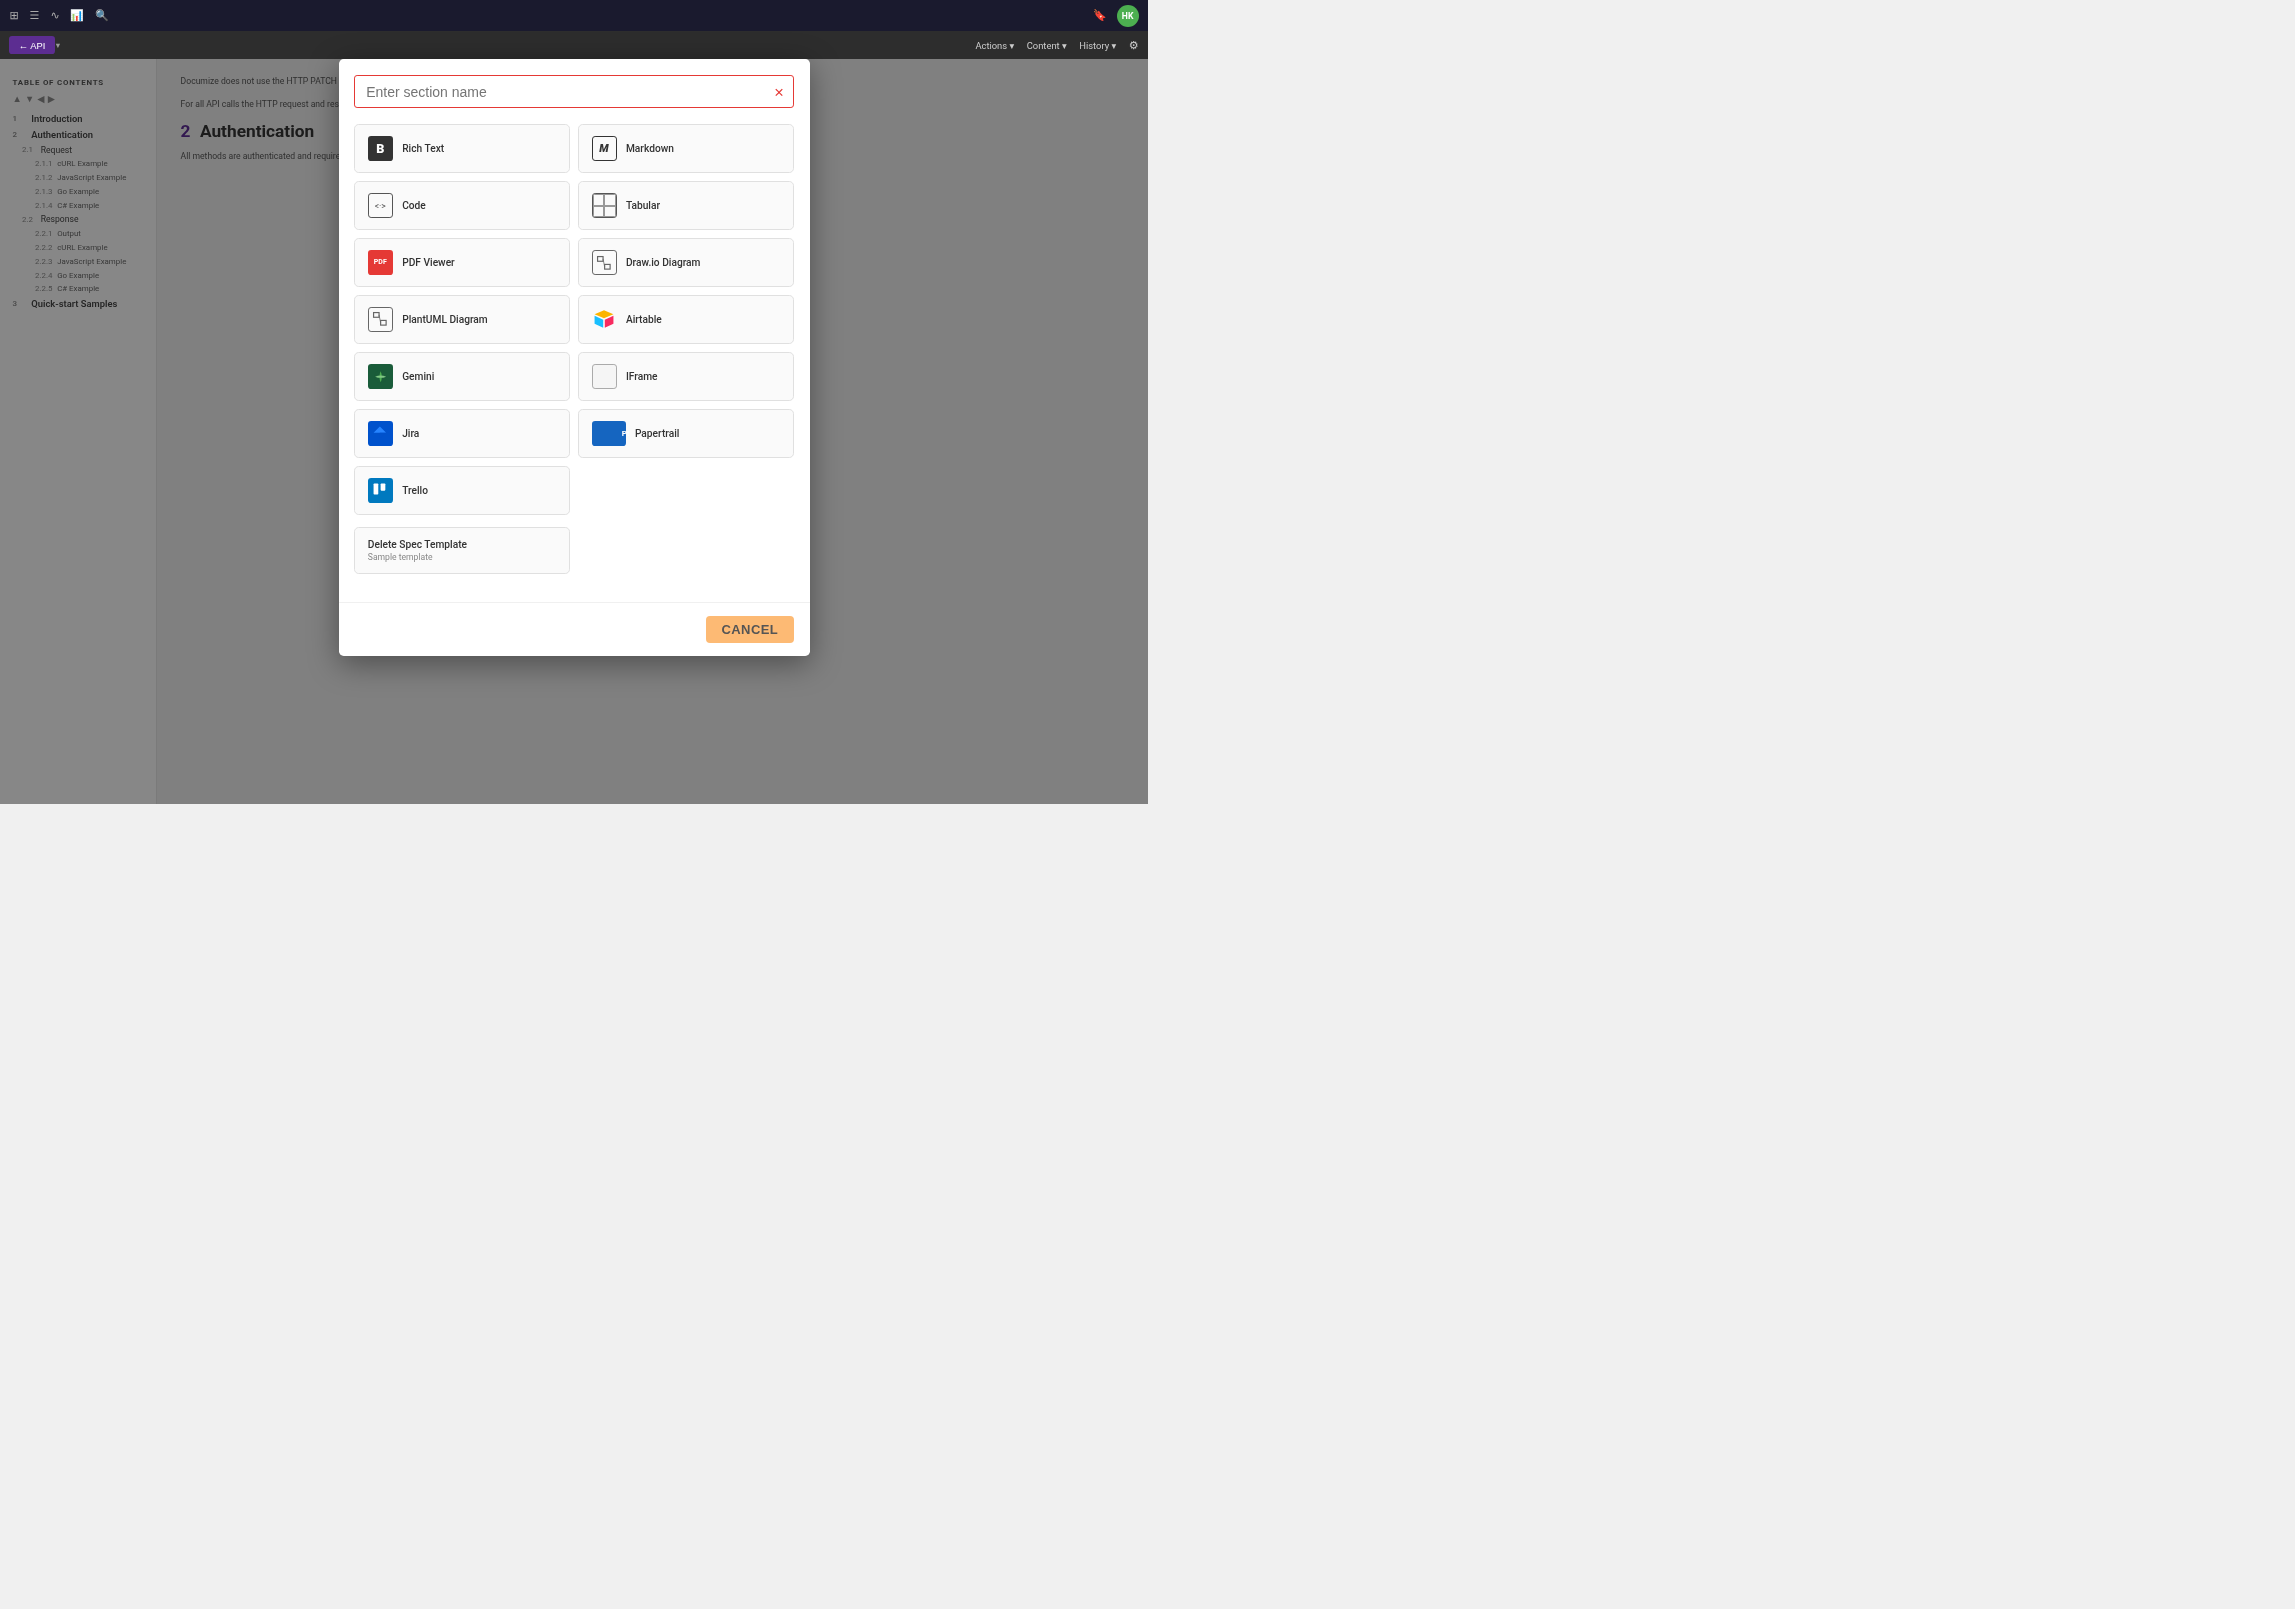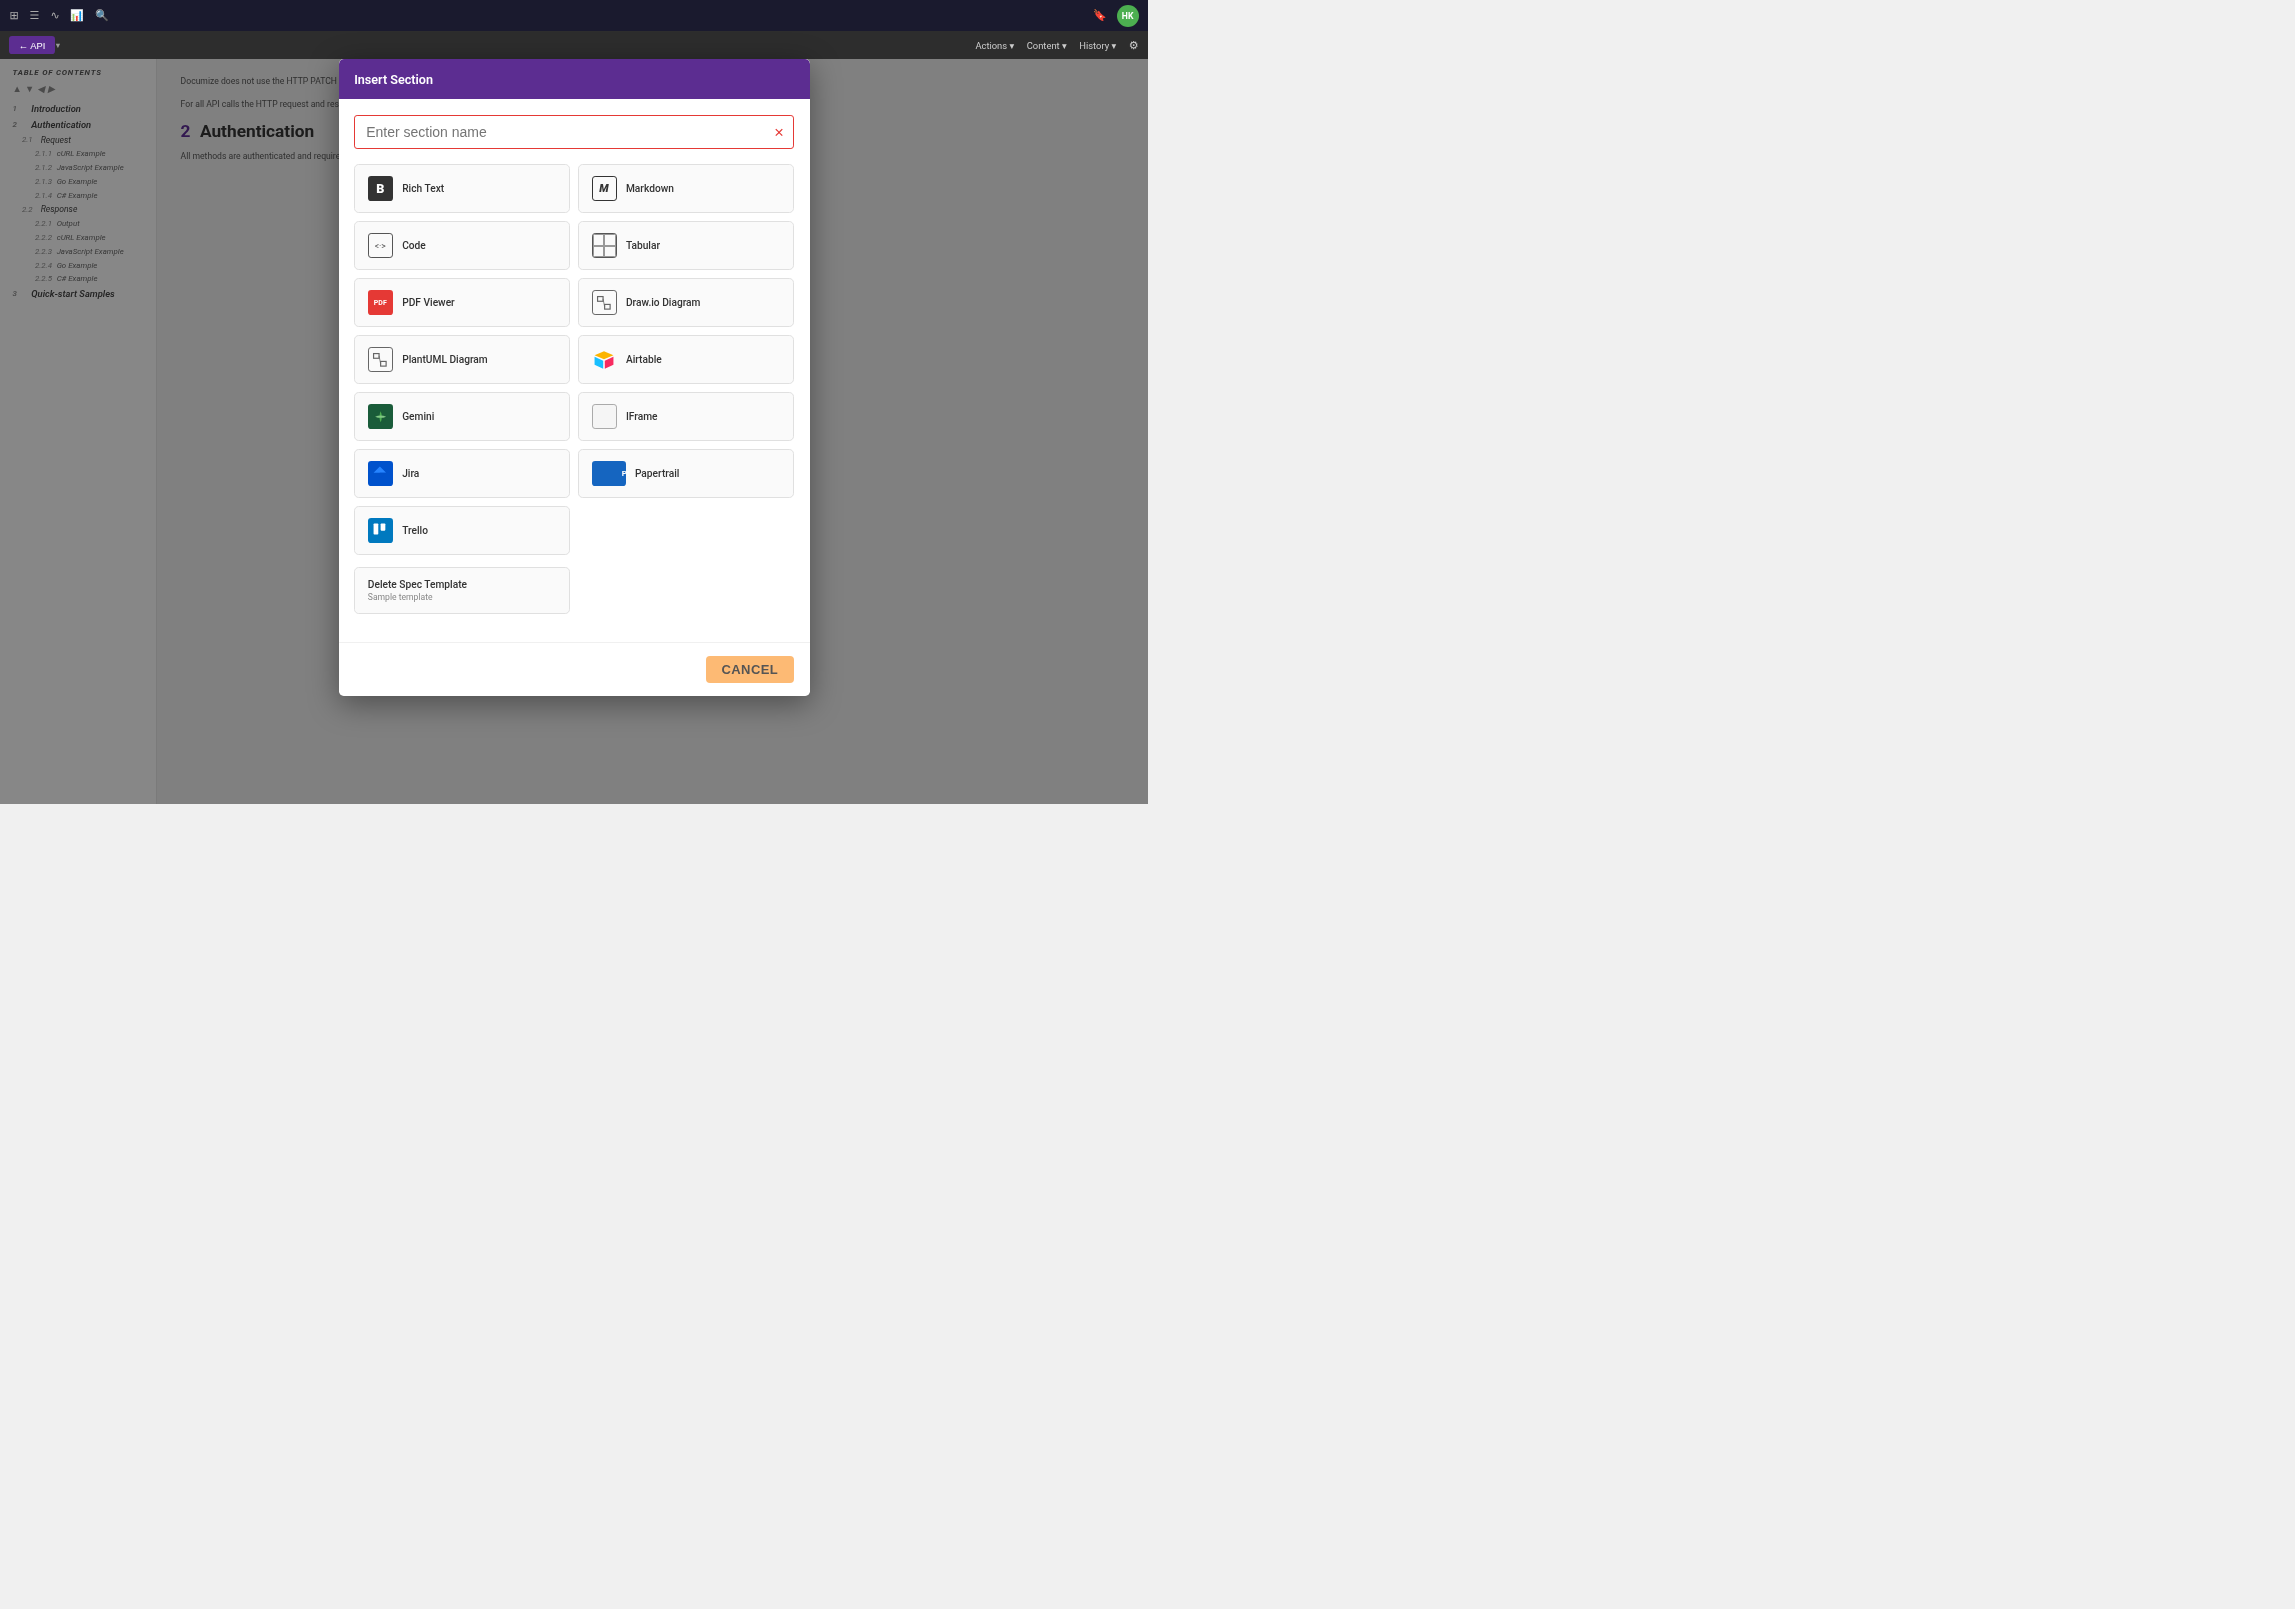--- a/index.html
+++ b/index.html
@@ -110,24 +110,23 @@
       display: flex;
       height: calc(805px - 60px);
       position: relative;
     }
 
     
     .sidebar {
       width: 157px;
       background: #f5f5f5;
       border-right: 0.8px solid #ddd;
-      padding: 9px 0;
+      padding: 19px 0;
       overflow-y: auto;
       filter: brightness(0.85);
-      font-style: italic;
     }
     .toc-header {
       font-size: 7.9px;
       font-weight: 700;
       color: #555;
       letter-spacing: 0.8px;
       padding: 0 12.6px 6.3px;
       text-transform: uppercase;
     }
     .toc-nav-arrows {
@@ -529,23 +528,20 @@
     <p class="content-text">For all API calls the HTTP request and response body format is JSON (application/json).</p>
     <div class="section-heading">
       <span class="section-num">2</span>
       <span>Authentication</span>
     </div>
     <p class="content-text">All methods are authenticated and require valid user credentials.</p>
   </div>
 
   <div class="overlay">
     <div class="modal">
-      <div class="modal-header">
-        <span class="modal-title">Insert Section</span>
-      </div>
       <div class="modal-body">
 
         <div class="search-box-wrapper">
           <input class="section-name-input" type="text" placeholder="Enter section name" style="">
           <span class="input-clear">✕</span>
         </div>
 
         <div class="section-grid">
 
           <div class="section-option">

